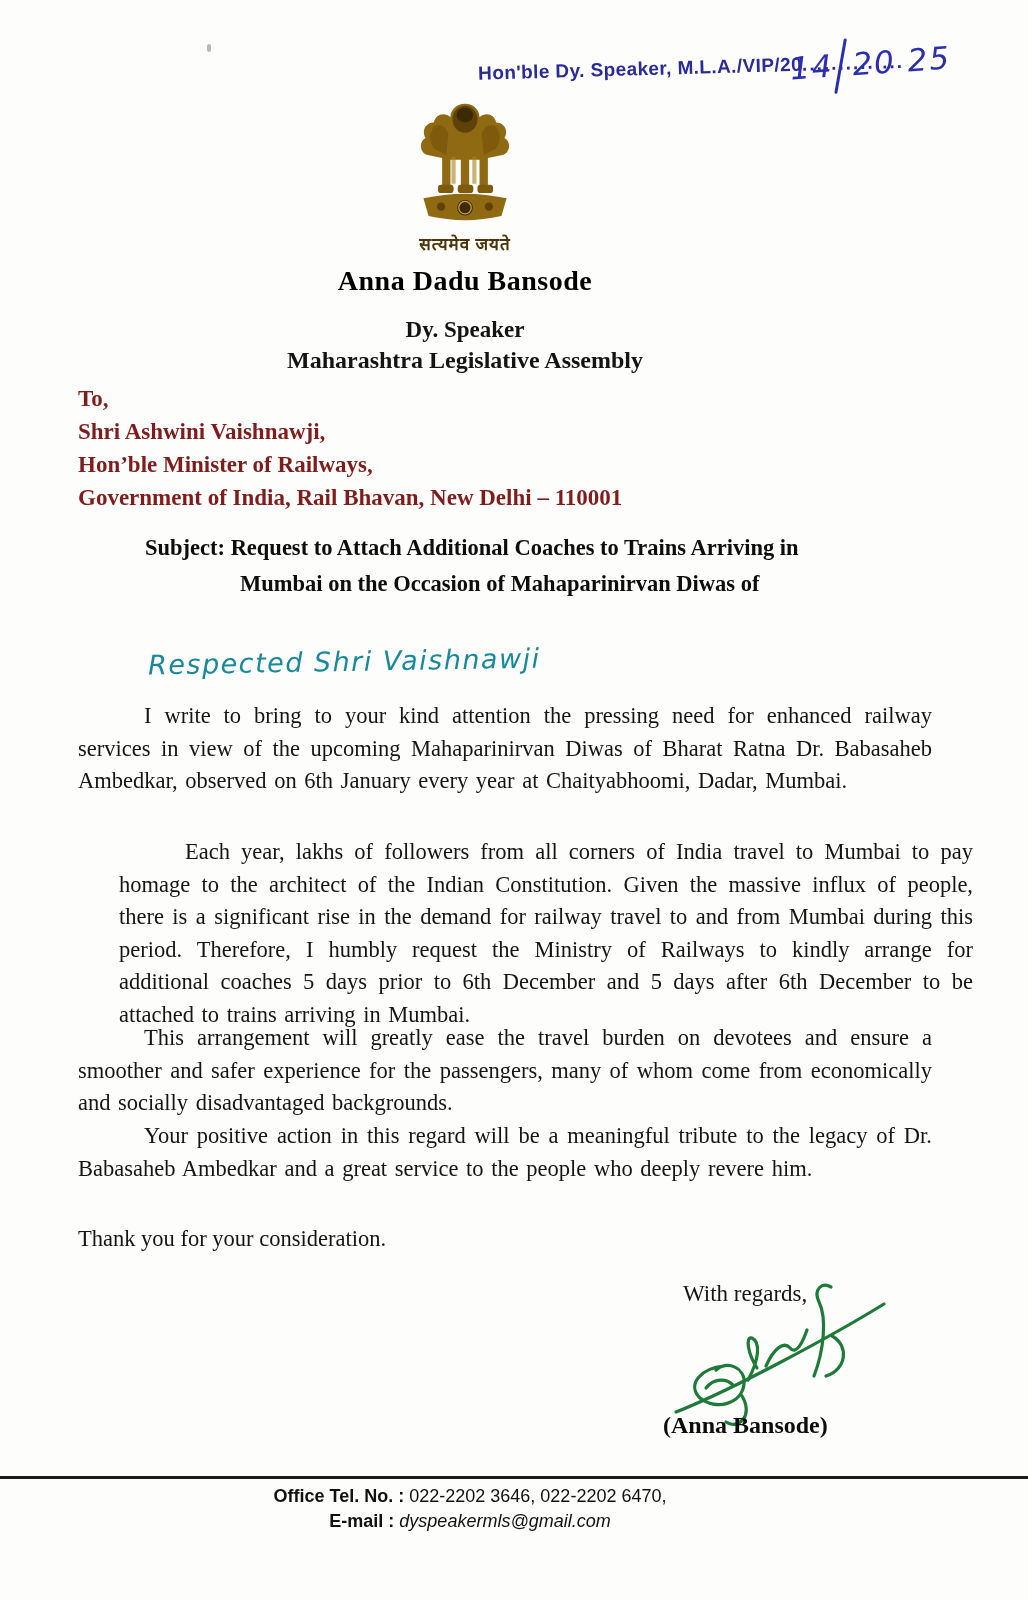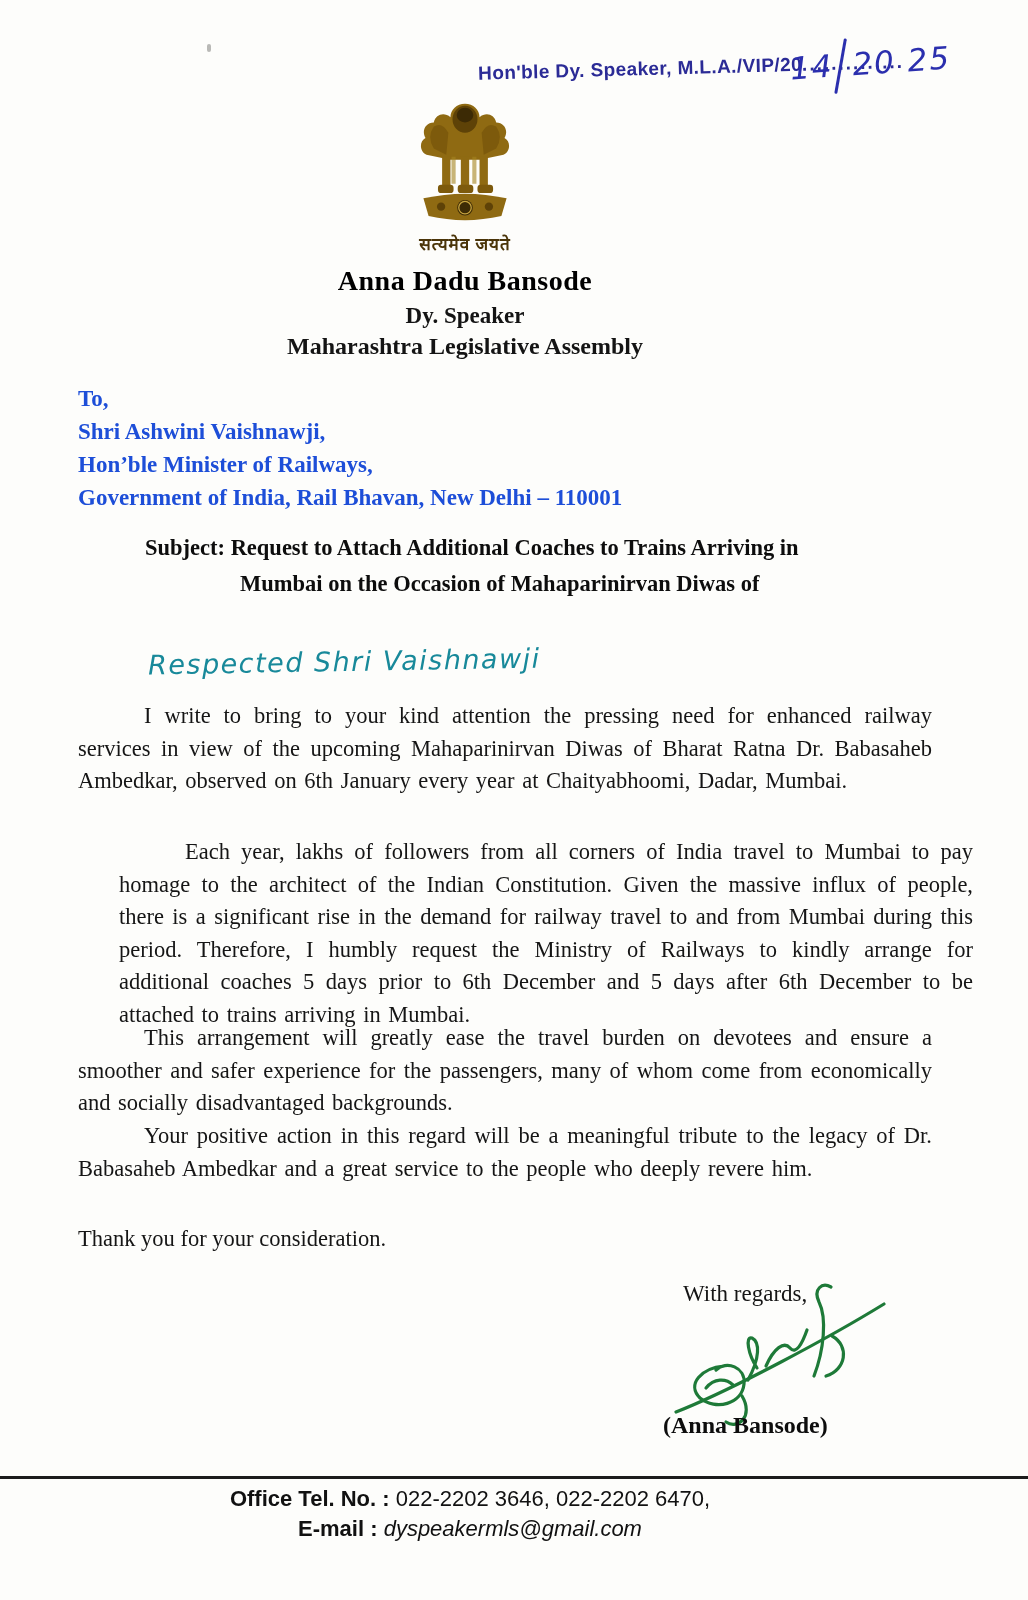--- a/index.html
+++ b/index.html
@@ -33,24 +33,24 @@
     display:inline-block;width:3px;height:56px;background:#2b2fae;
     transform:rotate(14deg);vertical-align:-18px;margin:0 10px 0 6px;border-radius:2px;
   }
   
   .letterhead{position:absolute;left:60px;top:100px;width:810px;text-align:center;}
   .emblem{display:inline-block;width:104px;height:128px;}
   .emblem-caption{
     margin-top:0px;font-size:17px;font-weight:bold;color:#4a3408;letter-spacing:1px;
   }
   .lh-name{margin-top:10px;font-size:28px;font-weight:bold;letter-spacing:.5px;color:#000000;}
-  .lh-title{margin-top:6px;font-size:23px;font-weight:bold;color:#141414;}
+  .lh-title{margin-top:20px;font-size:23px;font-weight:bold;color:#141414;}
   .lh-org{margin-top:4px;font-size:24px;font-weight:bold;color:#141414;}
   
-  .recipient{position:absolute;left:78px;top:382px;font-size:23px;font-weight:bold;line-height:33px;color:#1d4ed8;}
+  .recipient{position:absolute;left:78px;top:382px;font-size:23px;font-weight:bold;line-height:33px;color:#7f1d1d;}
   
   .subject{position:absolute;left:145px;top:530px;width:790px;font-size:22.5px;font-weight:bold;line-height:36px;color:#0d0d0d;}
   .subject .cont{margin-left:95px;}
   
   .salutation{
     position:absolute;left:148px;top:646px;
     transform:rotate(-1deg);
     font-family:"DejaVu Sans", sans-serif;
     font-style:italic;font-size:27px;letter-spacing:1.5px;
     color:#18899a;
@@ -68,21 +68,21 @@
   .p4{top:1120px;}
   .thanks{position:absolute;left:78px;top:1226px;font-size:22.5px;color:#151515;}
   
   .regards{position:absolute;left:683px;top:1281px;font-size:23px;color:#151515;}
   .signature-svg{position:absolute;left:662px;top:1278px;width:240px;height:150px;}
   .signer{position:absolute;left:663px;top:1412px;font-size:24px;font-weight:bold;color:#0d0d0d;}
   
   .footer-rule{position:absolute;left:0;top:1476px;width:1028px;height:3px;background:#1c1c1c;}
   .footer{
     position:absolute;left:0;top:1486px;width:940px;text-align:center;
-    font-family:"Liberation Sans", sans-serif;font-size:22px;color:#111;
+    font-family:"Liberation Sans", sans-serif;font-size:18px;color:#111;
   }
   .footer .line2{margin-top:4px;}
   .footer b{font-weight:bold;}
   .footer .email{font-style:italic;}
   
   .speck{position:absolute;left:207px;top:44px;width:4px;height:8px;background:#b9b9b6;border-radius:2px;}
 </style>
 </head>
 <body>
 

